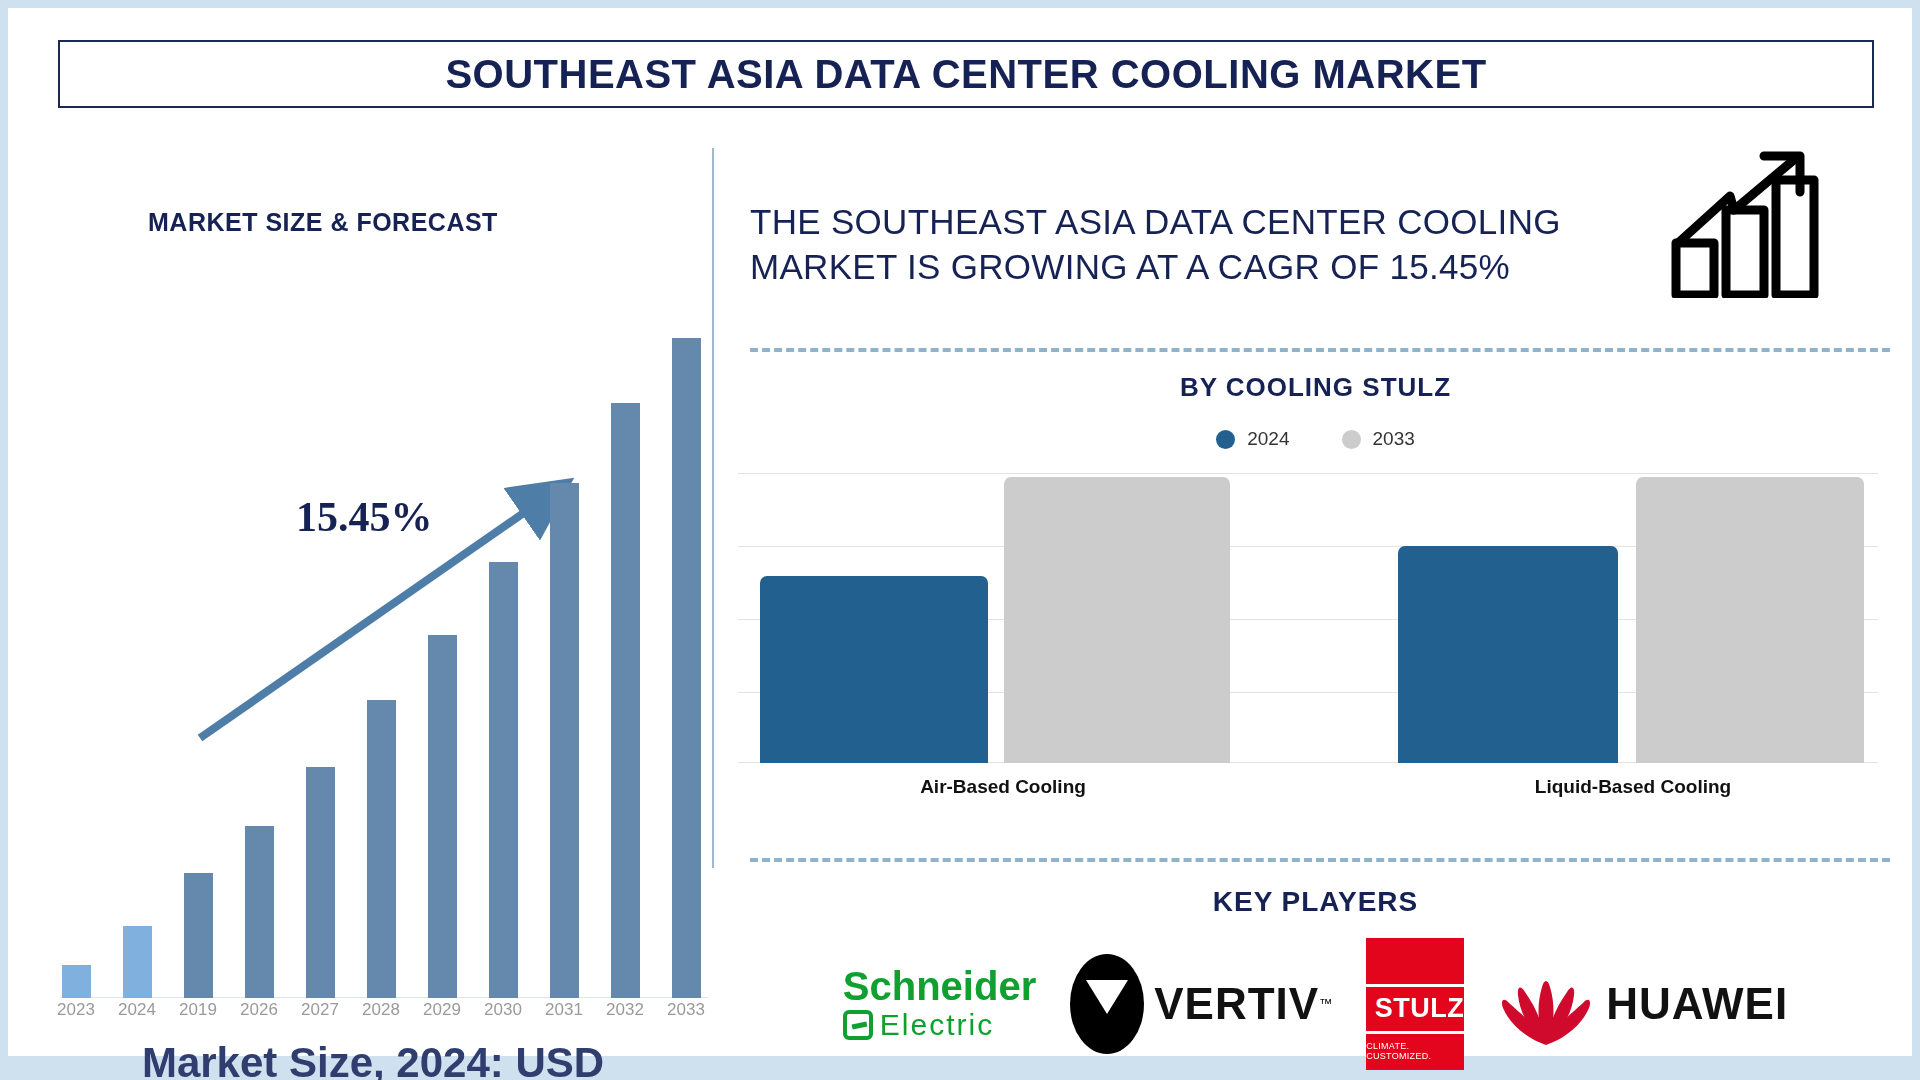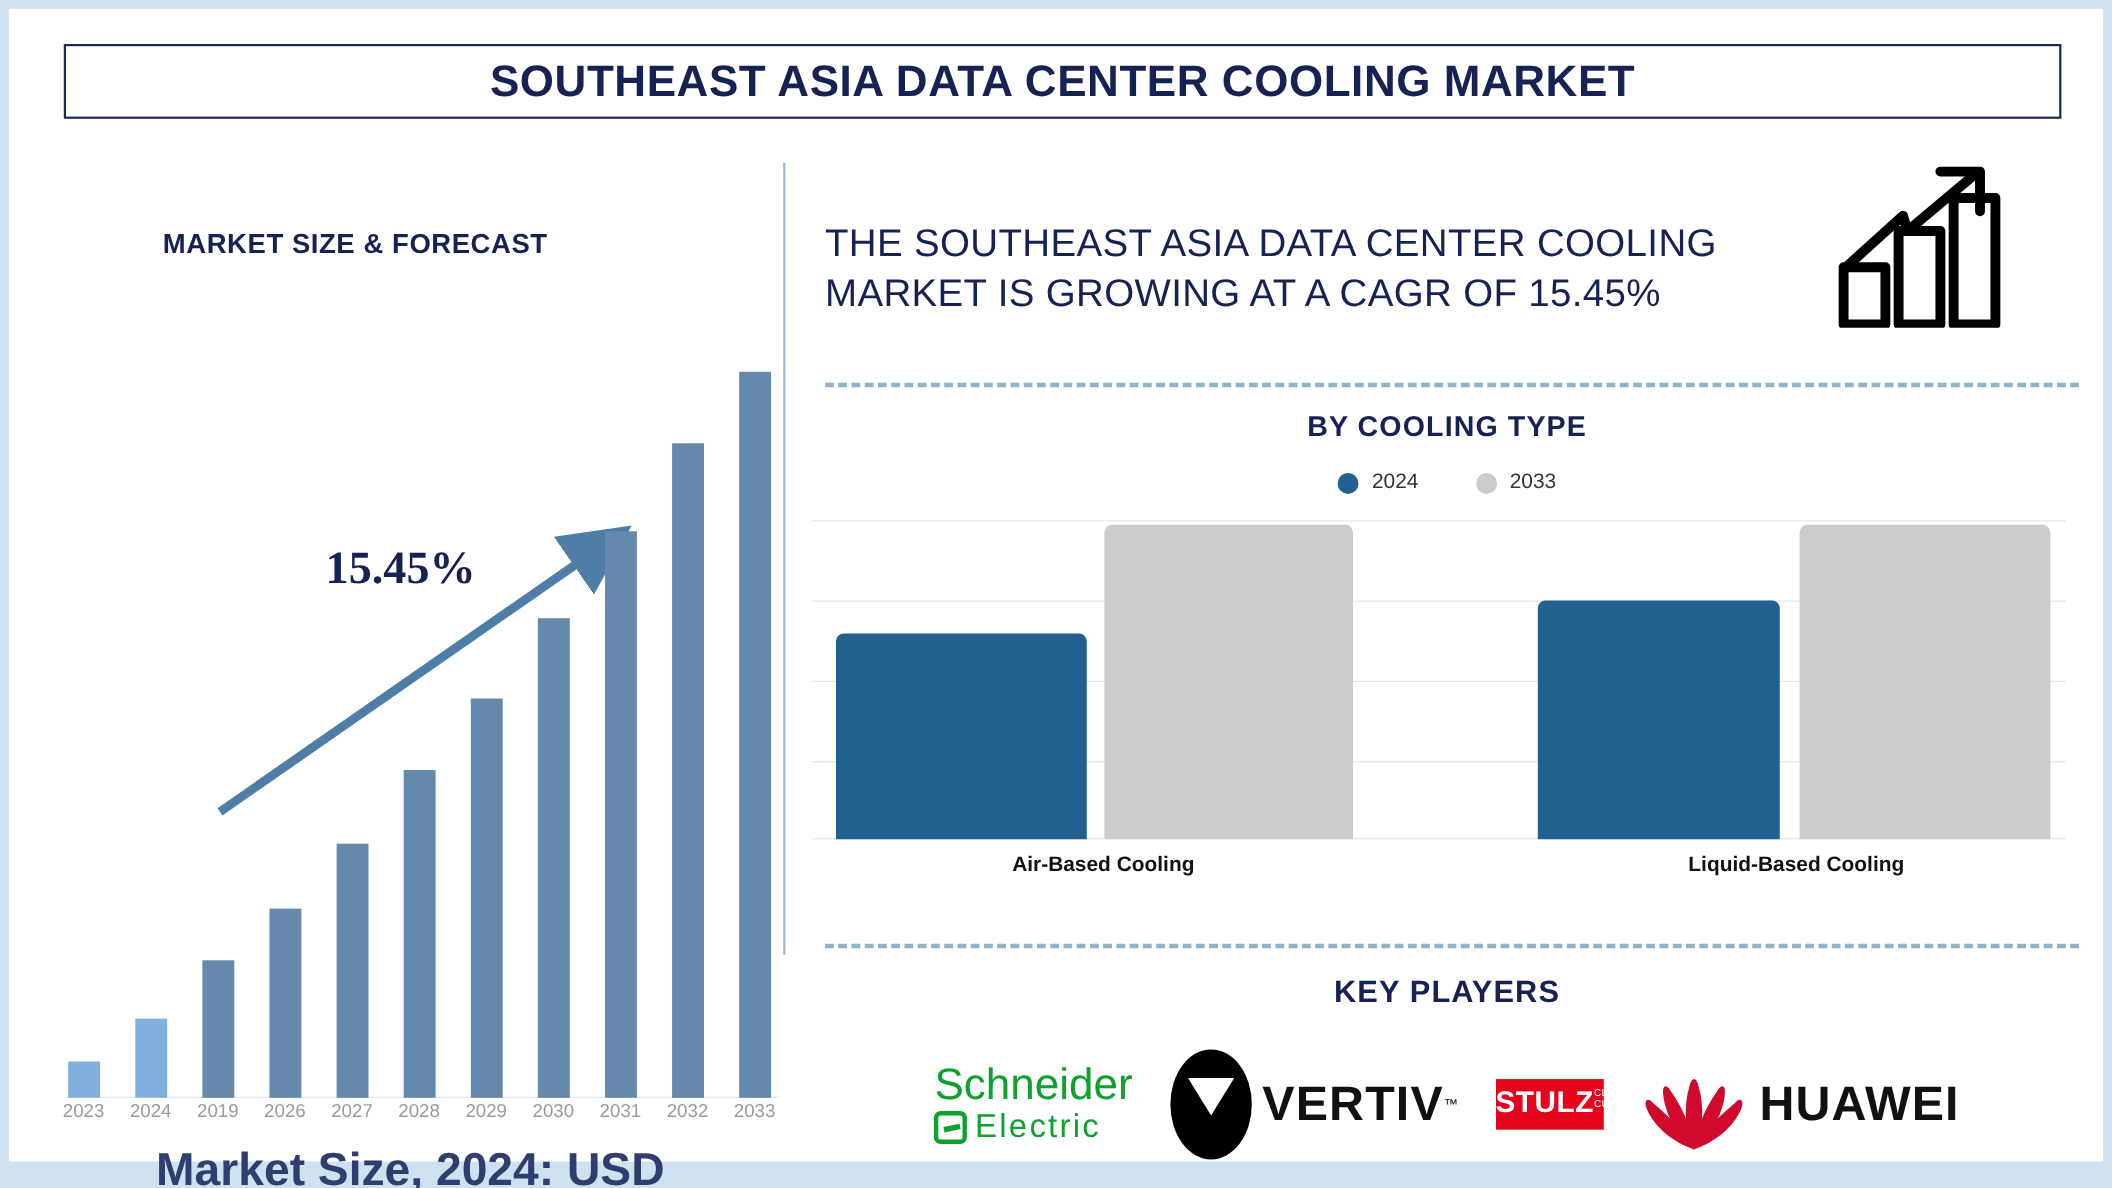--- a/index.html
+++ b/index.html
@@ -246,21 +246,21 @@
     align-items: center;
     justify-content: center;
     gap: 34px;
   }
   .logo { display: flex; align-items: center; }
 
   
   .schneider { flex-direction: column; align-items: flex-start; }
   .schneider-top {
     font-family: "Liberation Sans", sans-serif;
-    font-size: 40px; font-weight: normal; color: #0fa02f; line-height: 1;
+    font-size: 40px; font-weight: bold; color: #0fa02f; line-height: 1;
   }
   .schneider-bot {
     display: flex; align-items: center; gap: 7px; margin-top: 2px;
   }
   .sq-mark {
     width: 30px; height: 30px; border: 4px solid #0fa02f;
     border-radius: 6px; position: relative; box-sizing: border-box;
   }
   .sq-mark::after {
     content: ""; position: absolute; left: 5px; top: 9px;
@@ -285,21 +285,21 @@
   }
   .vertiv-text {
     font-family: "Liberation Sans", sans-serif;
     font-size: 44px; font-weight: bold; color: #111; letter-spacing: 1px;
   }
   .vertiv-tm { font-size: 13px; vertical-align: super; }
 
   
   .stulz {
     width: 98px; background: #e3051b; padding: 0;
-    display: flex; flex-direction: row; align-items: flex-start;
+    display: flex; flex-direction: column; align-items: flex-end;
   }
   .stulz-blank { height: 46px; width: 100%; }
   .stulz-div { height: 3px; width: 100%; background: #fff; }
   .stulz-name {
     font-family: "Liberation Sans", sans-serif;
     font-size: 27px; font-weight: bold; color: #fff;
     letter-spacing: 0.5px; padding: 6px 0 7px 0;
   }
   .stulz-tag {
     font-family: "Liberation Sans", sans-serif;
@@ -382,21 +382,21 @@
     <svg class="growth-icon" viewBox="0 0 170 150">
       <rect x="8" y="95" width="38" height="52" fill="none" stroke="#000" stroke-width="9" stroke-linejoin="round"></rect>
       <rect x="58" y="62" width="38" height="85" fill="none" stroke="#000" stroke-width="9" stroke-linejoin="round"></rect>
       <rect x="108" y="32" width="38" height="115" fill="none" stroke="#000" stroke-width="9" stroke-linejoin="round"></rect>
       <path d="M10 95 L62 48 L66 62 L128 10" fill="none" stroke="#000" stroke-width="9" stroke-linecap="round" stroke-linejoin="round"></path>
       <path d="M96 8 L132 8 L132 44" fill="none" stroke="#000" stroke-width="9" stroke-linecap="round" stroke-linejoin="round"></path>
     </svg>
 
     <div class="dash-sep dash-top"></div>
 
-    <div class="by-type-title">BY COOLING TYPE</div>
+    <div class="by-type-title">BY COOLING STULZ</div>
 
     <div class="legend">
       <div class="legend-item">
         <span class="legend-dot" style="background:#22608f;"></span>
         <span class="legend-label">2024</span>
       </div>
       <div class="legend-item">
         <span class="legend-dot" style="background:#cccccc;"></span>
         <span class="legend-label">2033</span>
       </div>

